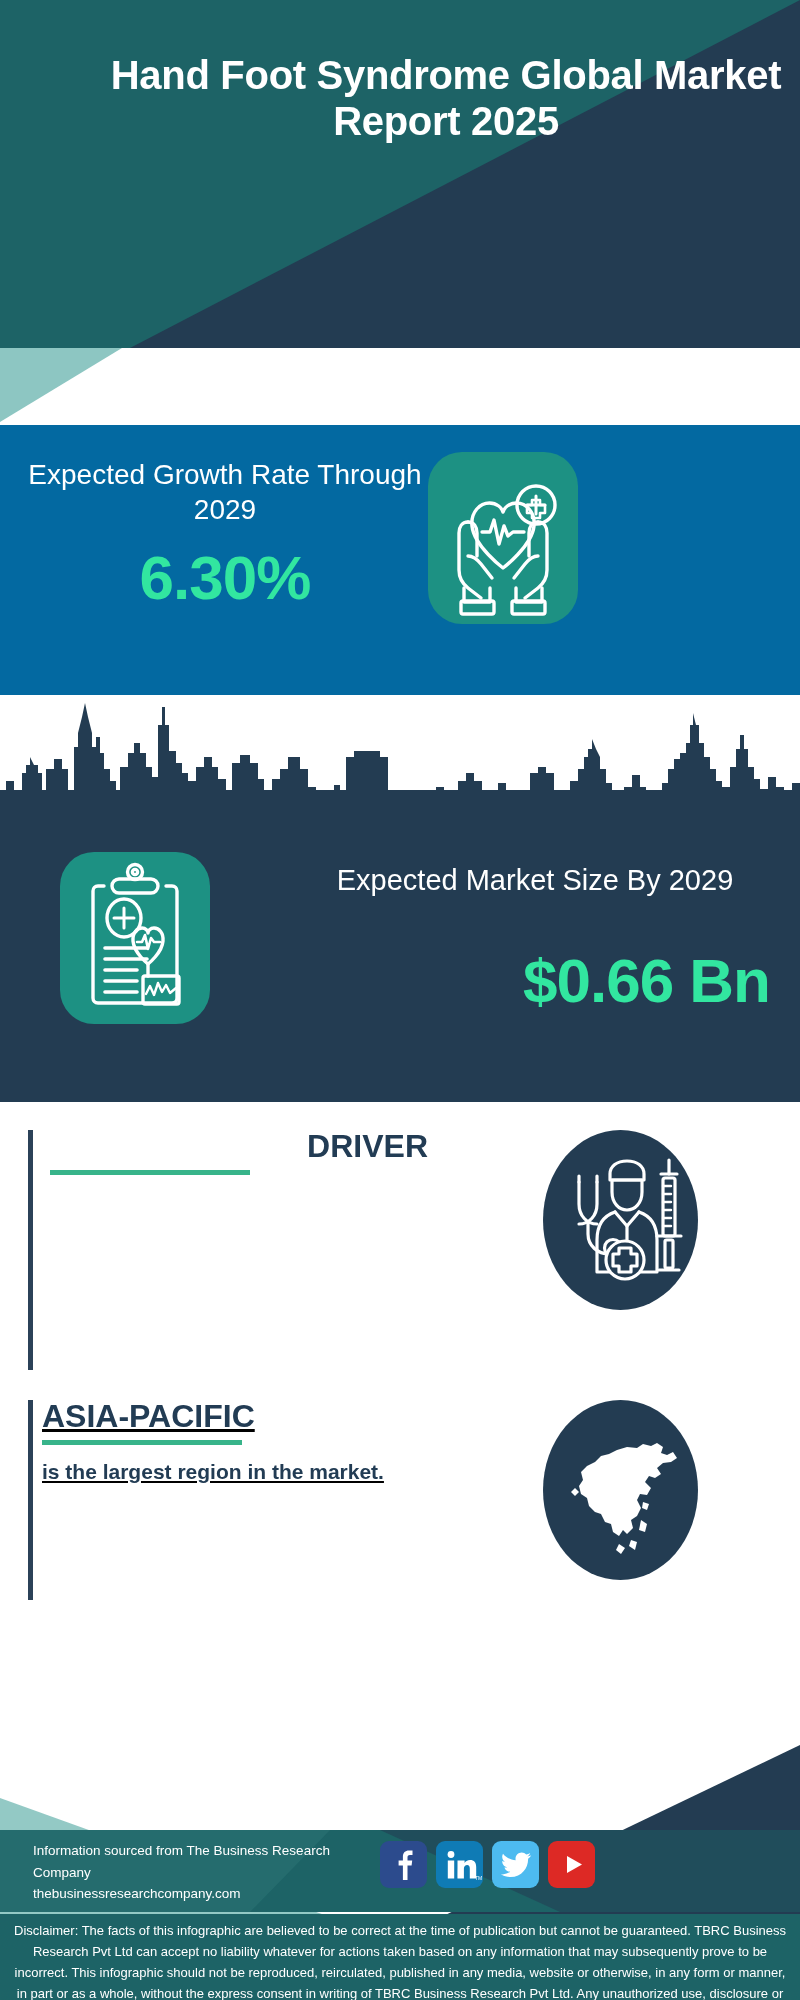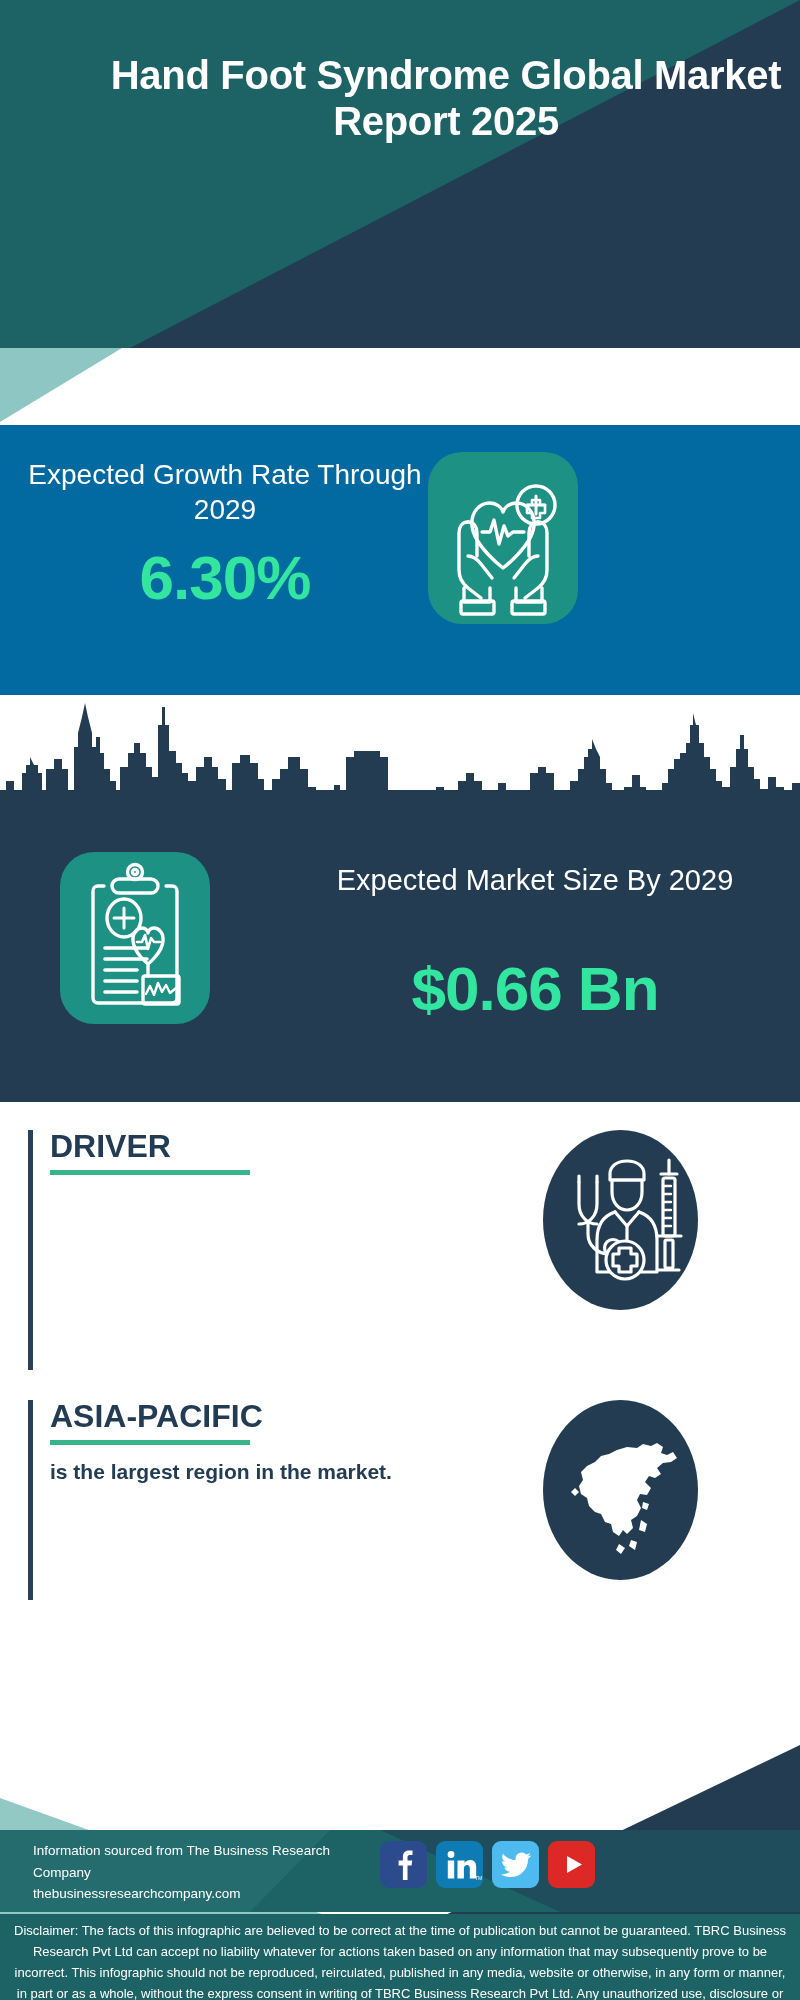--- a/index.html
+++ b/index.html
@@ -77,24 +77,23 @@
     text-decoration:underline;
   }
   .market .icon-box.market-icon{left:60px;top:62px;width:150px;height:172px;}
   .market-text{
     position:absolute;left:300px;top:72px;width:470px;
     text-align:center;color:#ffffff;
     font-size:29px;line-height:1.26;
   }
   .market-value{
     position:absolute;left:300px;top:160px;width:470px;
-    text-align:center;color:#32e6a0;
+    text-align:right;color:#32e6a0;
     font-size:62px;font-weight:bold;line-height:1;
     letter-spacing:-1px;
-    margin-top:8px;
   }
 
   
   .content{
     position:absolute;left:0;top:1102px;width:800px;height:560px;
     background:#ffffff;
   }
   .factcard{position:absolute;}
   .factcard .vbar{
     position:absolute;left:0;top:0;width:5px;
@@ -116,27 +115,27 @@
   .circle-icon{
     position:absolute;
     background:#233c52;
     border-radius:50%;
     display:flex;align-items:center;justify-content:center;
   }
 
   
   .card1{left:28px;top:1130px;width:400px;height:240px;}
   .card1 .vbar{height:240px;}
-  .card1 .inner{padding-left:22px;}
+  .card1 .inner{padding-left:22px;text-align:right;}
   .card1circle{left:543px;top:1130px;width:155px;height:180px;}
 
   
   .card2{left:28px;top:1400px;width:400px;height:200px;}
   .card2 .vbar{height:200px;}
-  .card2 .inner{padding-left:22px;}
+  .card2 .inner{padding-left:14px;text-decoration:underline;}
   .card2circle{left:543px;top:1400px;width:155px;height:180px;}
 
   
   .footerwrap{
     position:absolute;left:0;top:1640px;width:800px;height:360px;
     background:#ffffff;overflow:hidden;
   }
   .footer-bar{
     position:absolute;left:0;top:1830px;width:800px;height:82px;
     z-index:4;

